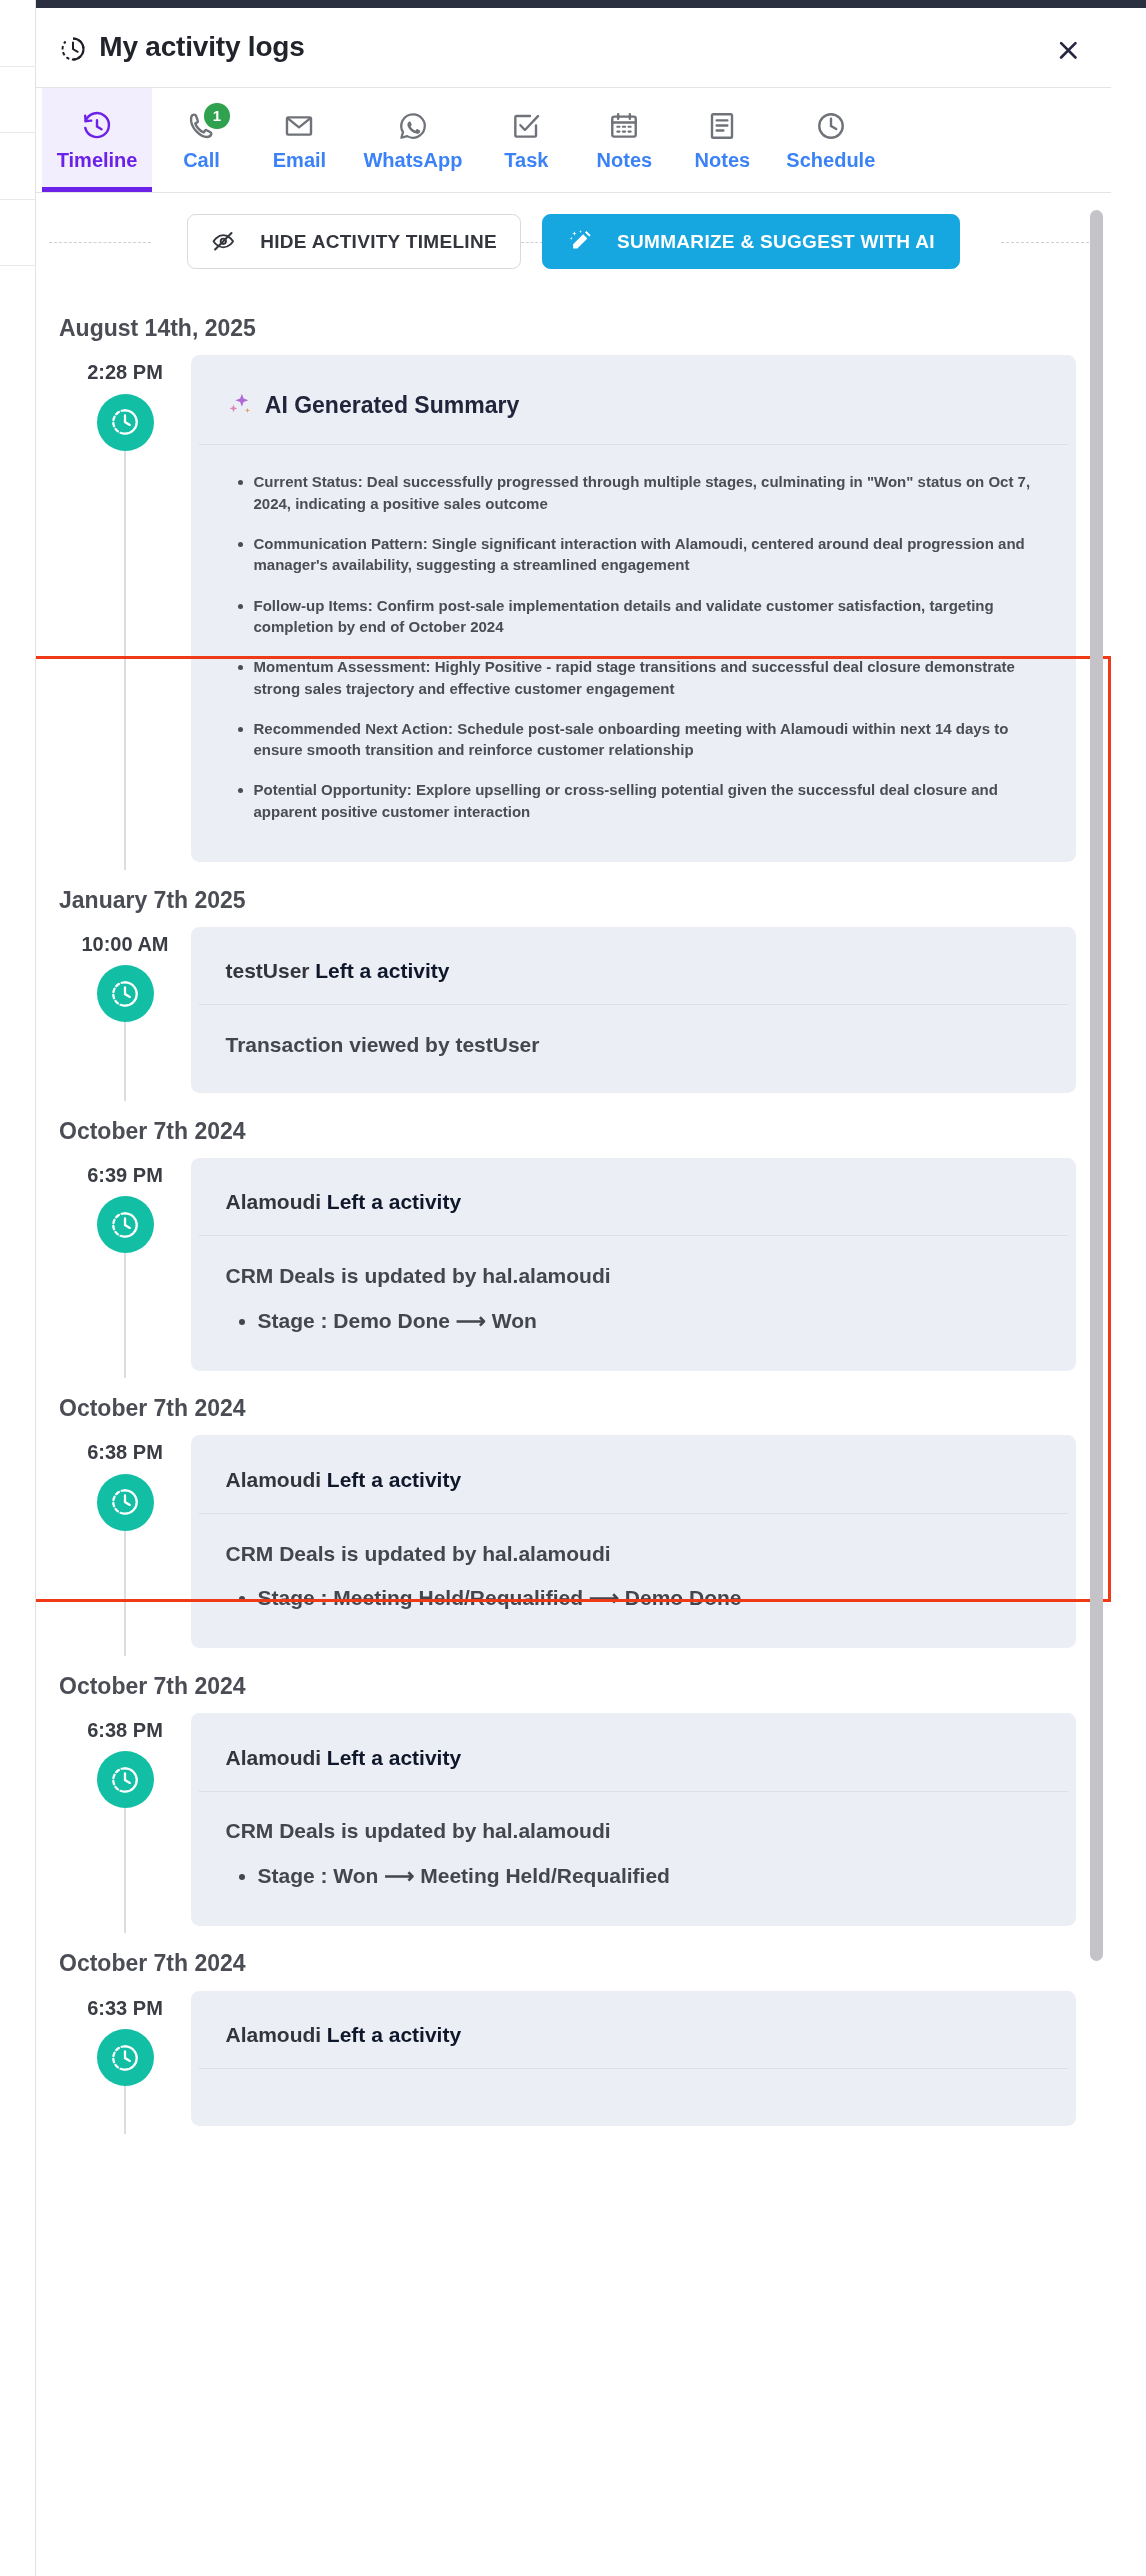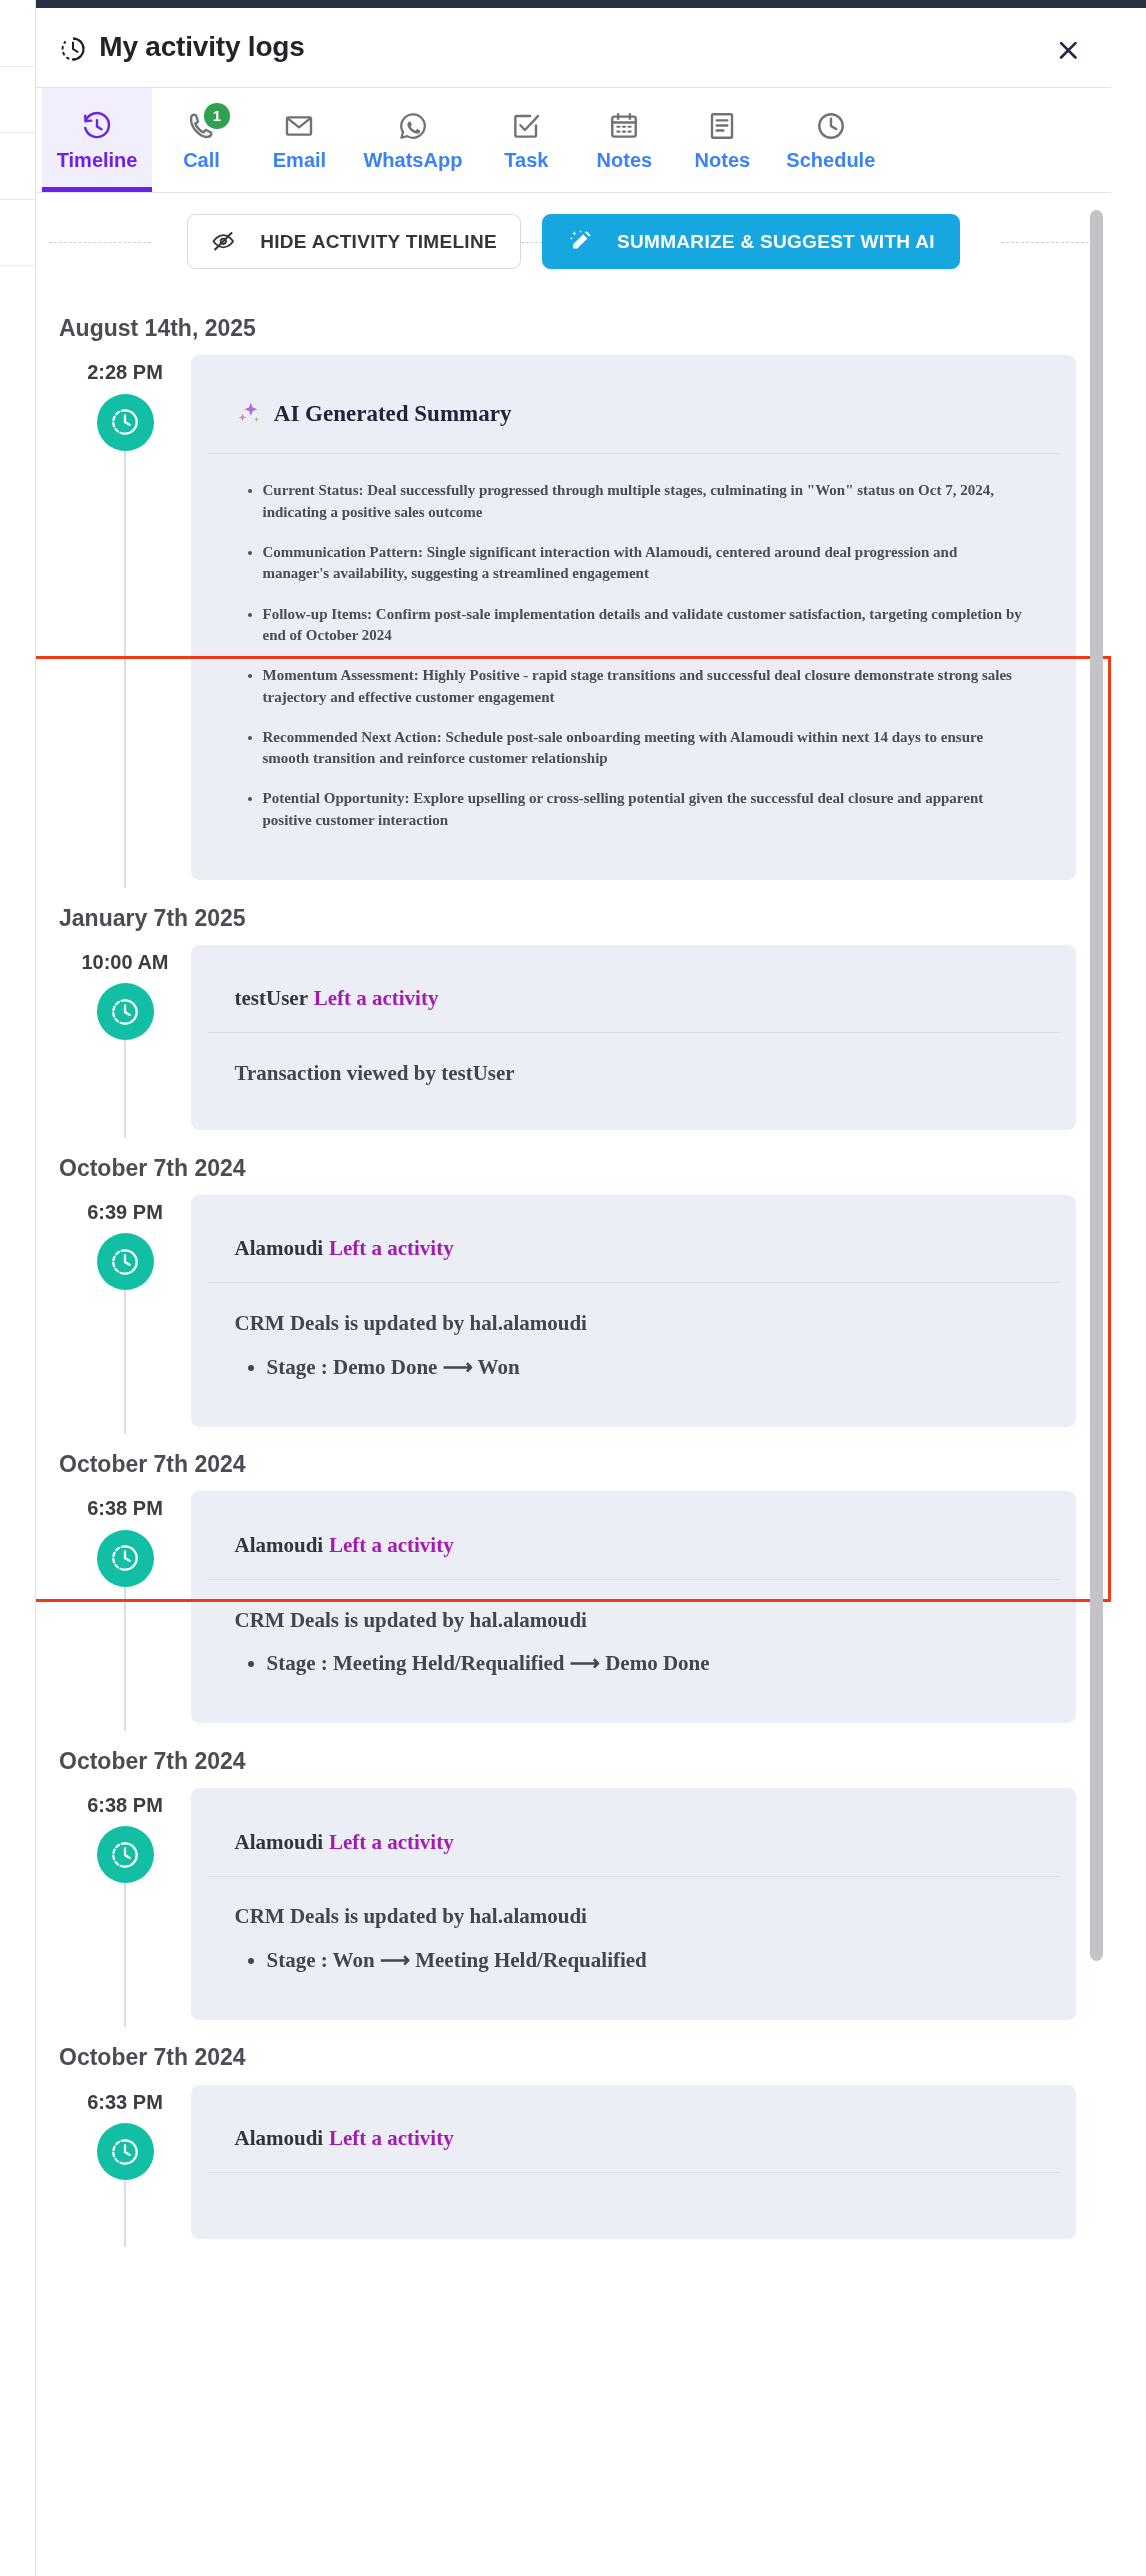--- a/index.html
+++ b/index.html
@@ -225,40 +225,39 @@
     margin-left: -0.9px;
     background: #dcdce1;
     z-index: 1;
   }
   .card {
     position: relative;
     flex: 1;
     margin-right: 35px;
     background: #eceef6;
     border-radius: 8.5px;
-    padding: 17px;
+    padding: 8px;
     overflow: hidden;
-    font-family: Liberation Serif, serif;
   }
   .card::before {
     content: "";
     position: absolute;
     left: -10.4px; top: 42px;
     width: 0; height: 0;
     border-top: 12.3px solid transparent;
     border-bottom: 12.3px solid transparent;
     border-right: 11.3px solid #eceef6;
   }
   .card-head {
     padding: 24.6px 26.5px 21px 26.5px;
     border-bottom: 0.9px solid #dcdee8;
     font-size: 21px;
   }
   .card-head .who { font-weight: 700; color: #33353c; }
-  .card-head .what { font-weight: 700; color: #a21caf; margin-left: 5.7px; }
+  .card-head .what { font-weight: 700; color: #0f172a; margin-left: 5.7px; }
   .card-body {
     padding: 24.6px 26.5px 24.6px 26.5px;
   }
   .card-body .line {
     font-size: 21px;
     font-weight: 700;
     color: #44464d;
     line-height: 1.45;
   }
   .card-body ul { margin: 13.2px 0 0 0; padding-left: 32px; }

